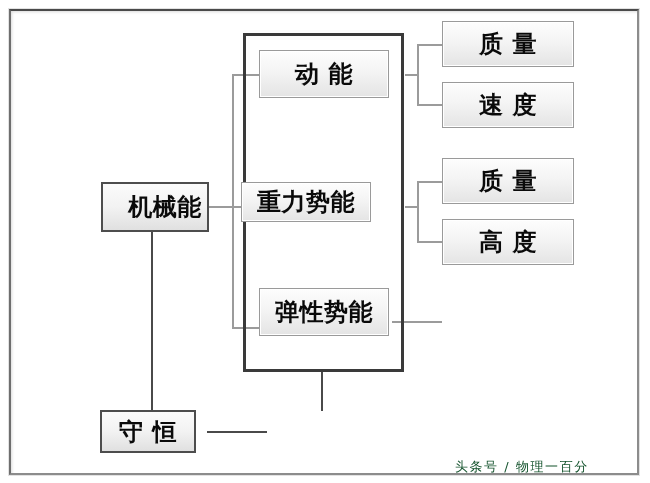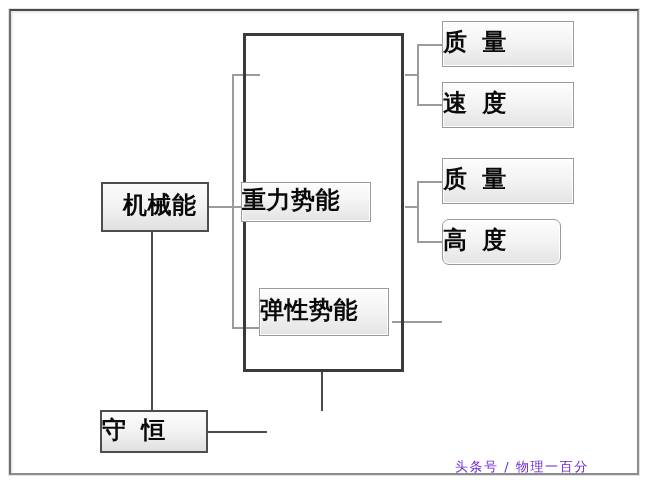--- a/index.html
+++ b/index.html
@@ -48,25 +48,25 @@
 
   
   .node {
     position: absolute;
     box-sizing: border-box;
     border: 1px solid #9a9a9a;
     background: linear-gradient(to bottom, #fdfdfd 0%, #f4f4f4 45%, #e4e4e4 100%);
     box-shadow: 0 0 0 1px #ffffff inset;
     display: flex;
     align-items: center;
+    justify-content: center;
     color: #0a0a0a;
     letter-spacing: 0.02em;
     white-space: nowrap;
     font-weight: 700;
-    font-family: Liberation Mono, monospace;
   }
   .node.dark-edge {
     border: 2px solid #4d4d4d;
     box-shadow: none;
     background: linear-gradient(to bottom, #fbfbfb 0%, #f2f2f2 50%, #e0e0e0 100%);
   }
   .node .label {
     display: block;
     line-height: 1;
   }
@@ -77,21 +77,21 @@
     background: #9b9b9b;
   }
   .line.dark {
     background: #4a4a4a;
   }
   .line.h { height: 2px; }
   .line.v { width: 2px; }
 
   .watermark {
     position: absolute;
-    color: #6d28d9;
+    color: #14532d;
     font-size: 13px;
     letter-spacing: 0.12em;
     white-space: nowrap;
     font-weight: 400;
   }
 </style>
 </head>
 <body>
 
 <div id="canvas">
@@ -125,20 +125,23 @@
   <div class="line v dark" style="left:321px; top:371px; height:40px;"></div>
 
   <div class="line h dark" style="left:207px; top:431px; width:60px;"></div>
 
   <div class="group-container"></div>
 
   <div class="node dark-edge" style="left:101px; top:182px; width:108px; height:50px; font-size:24px;padding-left:20px;">
     <span class="label">机械能</span>
   </div>
 
+  <div class="node" style="left:259px; top:50px; width:130px; height:48px; font-size:24px;">
+    <span class="label">动 能</span>
+  </div>
 
   <div class="node" style="left:241px; top:182px; width:130px; height:40px; font-size:24px;">
     <span class="label">重力势能</span>
   </div>
 
   <div class="node" style="left:259px; top:288px; width:130px; height:48px; font-size:24px;">
     <span class="label">弹性势能</span>
   </div>
 
   <div class="node" style="left:442px; top:21px; width:132px; height:46px; font-size:24px;">
@@ -146,25 +149,25 @@
   </div>
 
   <div class="node" style="left:442px; top:82px; width:132px; height:46px; font-size:24px;">
     <span class="label">速 度</span>
   </div>
 
   <div class="node" style="left:442px; top:158px; width:132px; height:46px; font-size:24px;">
     <span class="label">质 量</span>
   </div>
 
-  <div class="node" style="left:442px; top:219px; width:119px; height:46px; font-size:24px;border-radius:7px;">
+  <div class="node" style="left:442px; top:219px; width:132px; height:46px; font-size:24px;">
     <span class="label">高 度</span>
   </div>
 
 
-  <div class="node dark-edge" style="left:100px; top:410px; width:108px; height:43px; font-size:24px;">
+  <div class="node dark-edge" style="left:100px; top:410px; width:96px; height:43px; font-size:24px;">
     <span class="label">守 恒</span>
   </div>
 
 
   <div class="watermark" style="left:455px; top:458px;">头条号 / 物理一百分</div>
 
 </div>
 
 </body></html>

